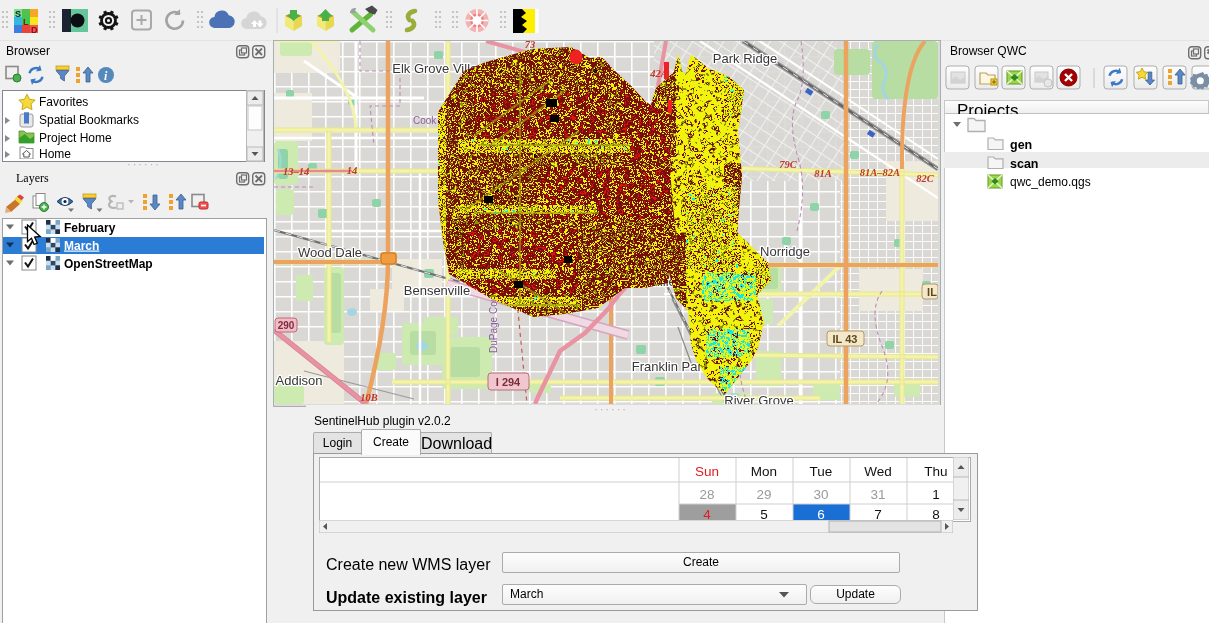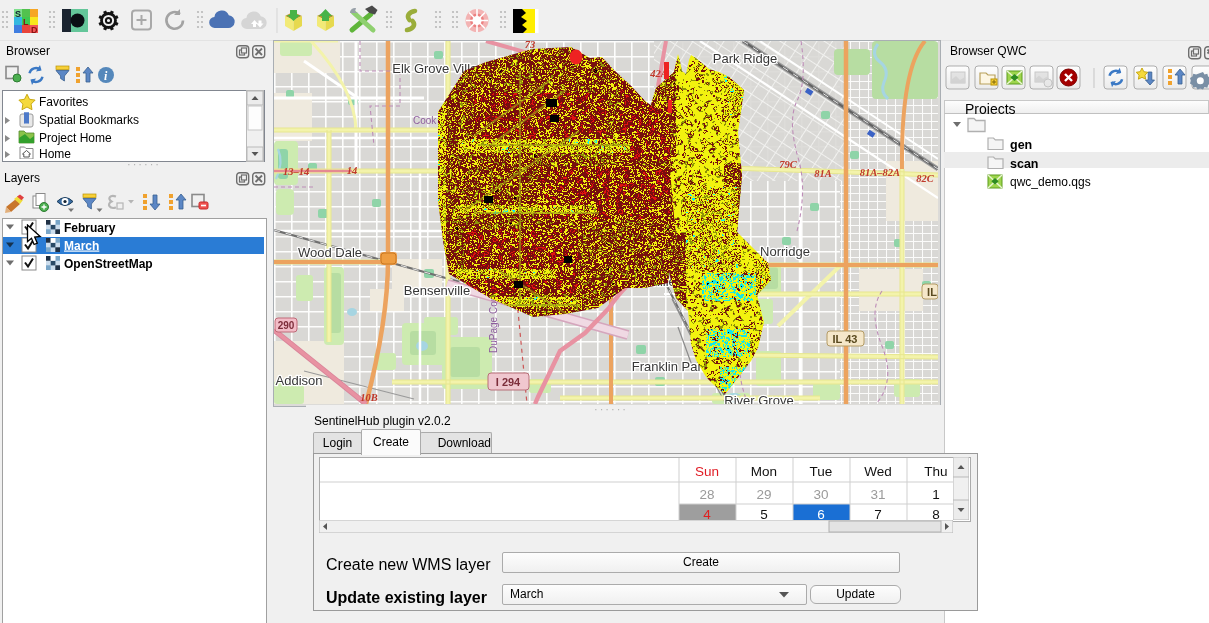--- a/index.html
+++ b/index.html
@@ -236,21 +236,21 @@
       <path d="M4.5 9l3.5-4 3.5 4z" fill="#555"></path>
       <rect x="0" y="56" width="16" height="14" fill="#ececec" stroke="#b9b9b9" stroke-width="1"></rect>
       <path d="M4.5 61l3.5 4 3.5-4z" fill="#555"></path>
       <rect x="1" y="15" width="14" height="24" fill="#fdfdfd" stroke="#c5c5c5"></rect>
     </svg>
   </div>
 </div>
 <div class="abs dots" style="left:127px;top:158px;font-size:11px;letter-spacing:2px;">······</div>
 
 <div class="abs" style="left:0;top:167px;width:267px;height:456px;">
-  <div class="abs ptitle" style="left:4px;top:4px;">Layers</div>
+  <div class="abs ptitle" style="left:16px;top:4px;font-family:Liberation Serif, serif;">Layers</div>
   <svg class="abs" style="left:236px;top:5px;" width="30" height="14" xmlns="http://www.w3.org/2000/svg">
     <rect x="0.7" y="0.7" width="12" height="12" rx="3" fill="none" stroke="#6e6e6e" stroke-width="1.4"></rect>
     <rect x="3.5" y="5" width="5" height="5" fill="none" stroke="#6e6e6e" stroke-width="1.2"></rect>
         <rect x="5.5" y="3" width="5" height="5" fill="#f0f0f0" stroke="#6e6e6e" stroke-width="1.2"></rect>
     <rect x="16.7" y="0.7" width="12" height="12" rx="3" fill="none" stroke="#6e6e6e" stroke-width="1.4"></rect>
     <path d="M19.5 3.5l6.5 6.5M26 3.5l-6.5 6.5" stroke="#6e6e6e" stroke-width="1.8"></path>
   </svg>
   <svg class="abs" style="left:0;top:24px;" width="267" height="26" xmlns="http://www.w3.org/2000/svg">
 
     <g>
@@ -684,21 +684,21 @@
   <svg class="abs" style="left:645px;top:11px;" width="30" height="14" xmlns="http://www.w3.org/2000/svg">
     <rect x="0.7" y="0.7" width="12" height="12" rx="3" fill="none" stroke="#6e6e6e" stroke-width="1.4"></rect>
     <rect x="3.5" y="5" width="5" height="5" fill="none" stroke="#6e6e6e" stroke-width="1.2"></rect>
         <rect x="5.5" y="3" width="5" height="5" fill="#f0f0f0" stroke="#6e6e6e" stroke-width="1.2"></rect>
     <rect x="16.7" y="0.7" width="12" height="12" rx="3" fill="none" stroke="#6e6e6e" stroke-width="1.4"></rect>
     <path d="M19.5 3.5l6.5 6.5M26 3.5l-6.5 6.5" stroke="#6e6e6e" stroke-width="1.8"></path>
   </svg>
 
   <div class="abs" style="left:7px;top:27px;width:47px;height:21px;background:#e3e3e3;border:1px solid #ababab;border-bottom:none;border-radius:2px 2px 0 0;font-size:12px;text-align:center;line-height:21px;">Login</div>
   <div class="abs" style="left:55px;top:24px;width:58px;height:25px;background:#fbfbfb;border:1px solid #ababab;border-bottom:none;border-radius:2px 2px 0 0;font-size:12px;text-align:center;line-height:24px;z-index:3;">Create</div>
-  <div class="abs" style="left:114px;top:27px;width:70px;height:21px;background:#e3e3e3;border:1px solid #ababab;border-bottom:none;border-radius:2px 2px 0 0;font-size:12px;text-align:right;line-height:21px;">Download</div>
+  <div class="abs" style="left:114px;top:27px;width:70px;height:21px;background:#e3e3e3;border:1px solid #ababab;border-bottom:none;border-radius:2px 2px 0 0;font-size:16px;text-align:right;line-height:21px;">Download</div>
 
   <div class="abs" style="left:7px;top:48px;width:663px;height:156px;border:1px solid #9a9a9a;background:#f0f0f0;z-index:2;"></div>
 
   <div class="abs" style="left:13px;top:52px;width:650px;height:63px;background:#fff;border:1px solid #ababab;z-index:4;"></div>
   <svg class="abs" style="left:14px;top:53px;z-index:5;" width="648" height="62" xmlns="http://www.w3.org/2000/svg">
 
     <g font-family="Liberation Sans,sans-serif" font-size="13.5" text-anchor="middle">
       <rect x="359" y="46" width="57" height="16" fill="#9e9e9e"></rect>
       <rect x="473" y="46" width="57" height="16" fill="#1a6fd4"></rect>
       <g stroke="#cfcfcf" stroke-width="1">
@@ -830,21 +830,21 @@
           <rect x="224" y="17" width="4" height="4" fill="#f0a22e"></rect>
           <path d="M236 5l5 6h-3v9h-4v-9h-3z" fill="#5c87c5" stroke="#39608f" stroke-width="0.8"></path>
         </g>
 
     <g fill="#7a8fa5">
           <path d="M259 8l1.5 2.5 2.8-.8.8 2.8 2.5 1.5-.8 2.7.8 2.7-2.5 1.5-.8 2.8-2.8-.8-1.5 2.5-2.7-.8-2.7.8-1.5-2.5-2.8.8-.8-2.8-2.5-1.5.8-2.7-.8-2.7 2.5-1.5.8-2.8 2.8.8z"></path>
           <circle cx="256.3" cy="16.7" r="3.5" fill="#fefefe"></circle>
         </g>
   </svg>
 
-  <div class="abs" style="left:0px;top:60px;width:265px;height:14px;background:linear-gradient(#fdfdfd,#efefef);border:1px solid #c8c8c8;border-bottom:1px solid #c0c0c0;box-sizing:border-box;font-size:14px;padding-left:20px;">Projects</div>
+  <div class="abs" style="left:0px;top:60px;width:265px;height:14px;background:linear-gradient(#fdfdfd,#efefef);border:1px solid #c8c8c8;border-bottom:1px solid #c0c0c0;box-sizing:border-box;font-size:17px;padding-left:12px;">Projects</div>
   <div class="abs" style="left:0px;top:74px;width:265px;height:509px;background:#fff;border-left:1px solid #c8c8c8;box-sizing:border-box;"></div>
   <div class="abs" style="left:0px;top:112px;width:265px;height:16px;background:#ececec;"></div>
   <svg class="abs" style="left:0;top:74px;" width="265" height="120" xmlns="http://www.w3.org/2000/svg">
     <path d="M9 8l8 0-4 5z" fill="#6e6e6e"></path>
     <g>
           <path d="M24 4.5h6l2 2h9v11H24z" fill="#f5f5f5" stroke="#b0b0b0" stroke-width="1.3"></path>
         </g>
     <g>
           <path d="M44 24h5.5l1.8 1.8H59v9.7H44z" fill="#f5f5f5" stroke="#b0b0b0" stroke-width="1.2"></path>
         </g>

